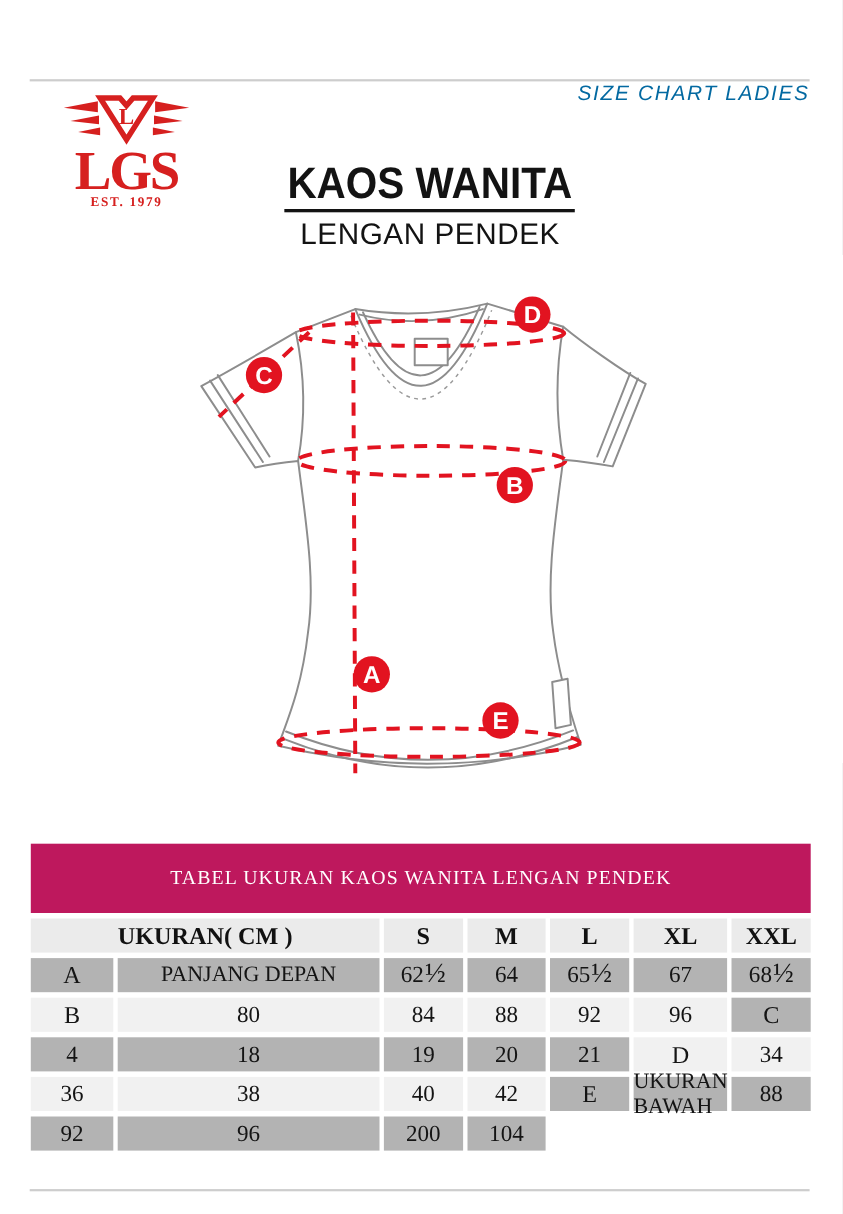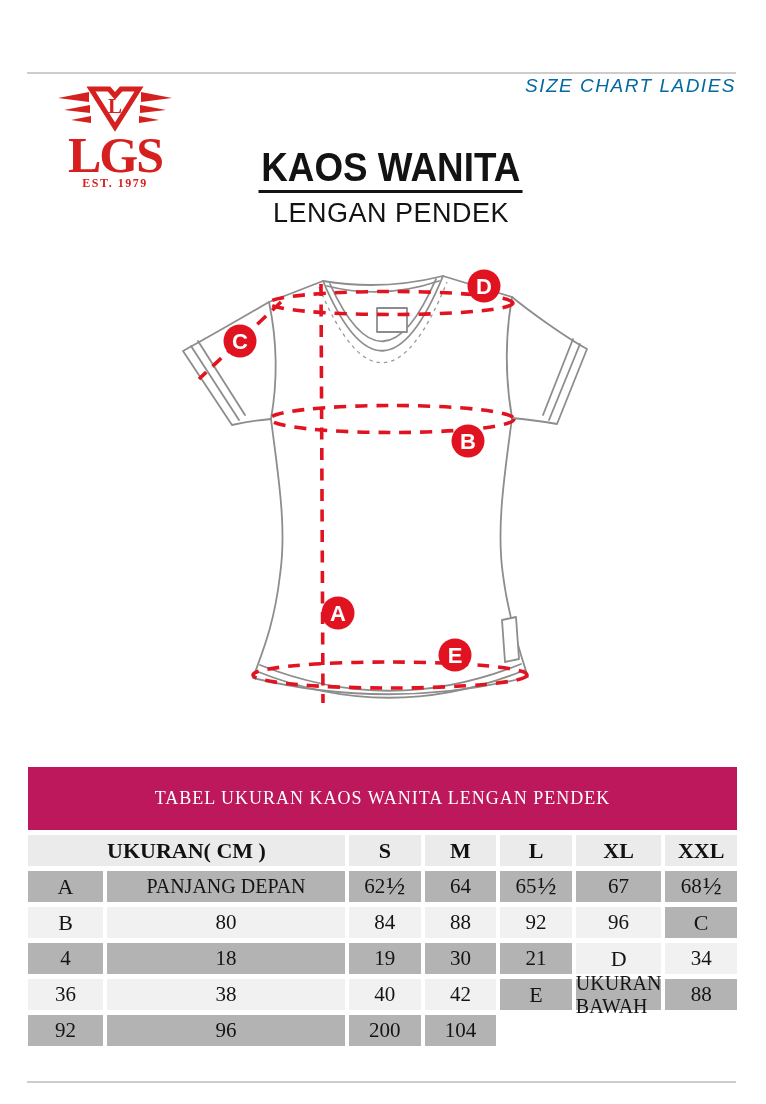--- a/index.html
+++ b/index.html
@@ -135,21 +135,21 @@
     <div class="cell cell-val light">80</div>
     <div class="cell cell-val light">84</div>
     <div class="cell cell-val light">88</div>
     <div class="cell cell-val light">92</div>
     <div class="cell cell-val light">96</div>
 
     <div class="cell cell-key dark">C</div>
     <div class="cell cell-val dark">4</div>
     <div class="cell cell-val dark">18</div>
     <div class="cell cell-val dark">19</div>
-    <div class="cell cell-val dark">30</div>
+    <div class="cell cell-val dark">20</div>
     <div class="cell cell-val dark">21</div>
 
     <div class="cell cell-key light">D</div>
     <div class="cell cell-val light">34</div>
     <div class="cell cell-val light">36</div>
     <div class="cell cell-val light">38</div>
     <div class="cell cell-val light">40</div>
     <div class="cell cell-val light">42</div>
 
     <div class="cell cell-key dark">E</div>

